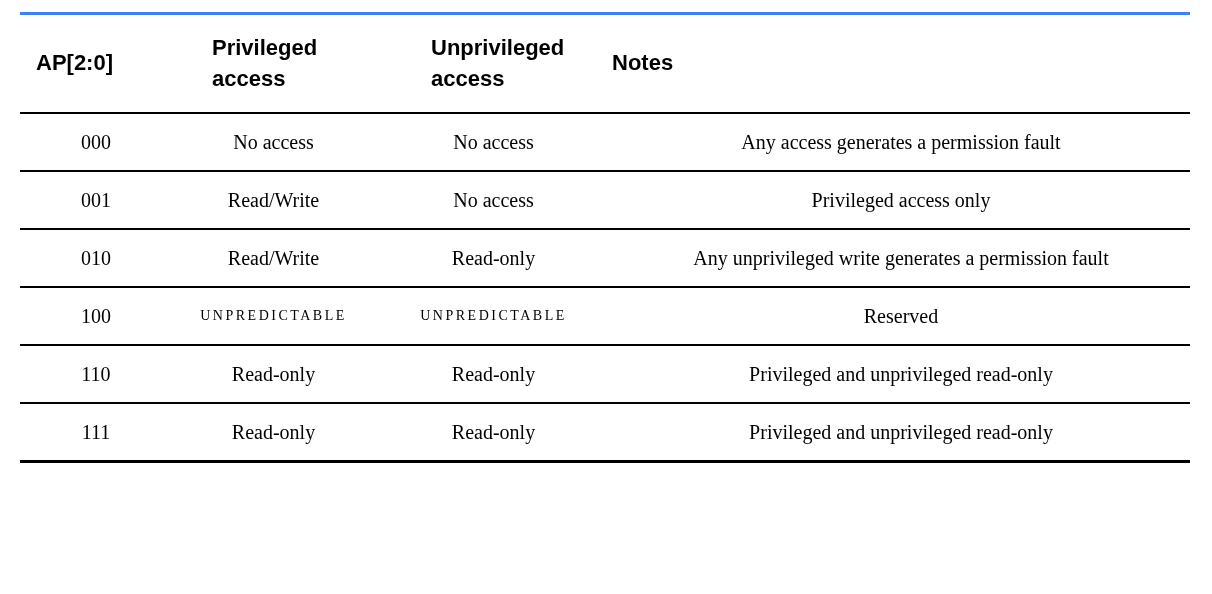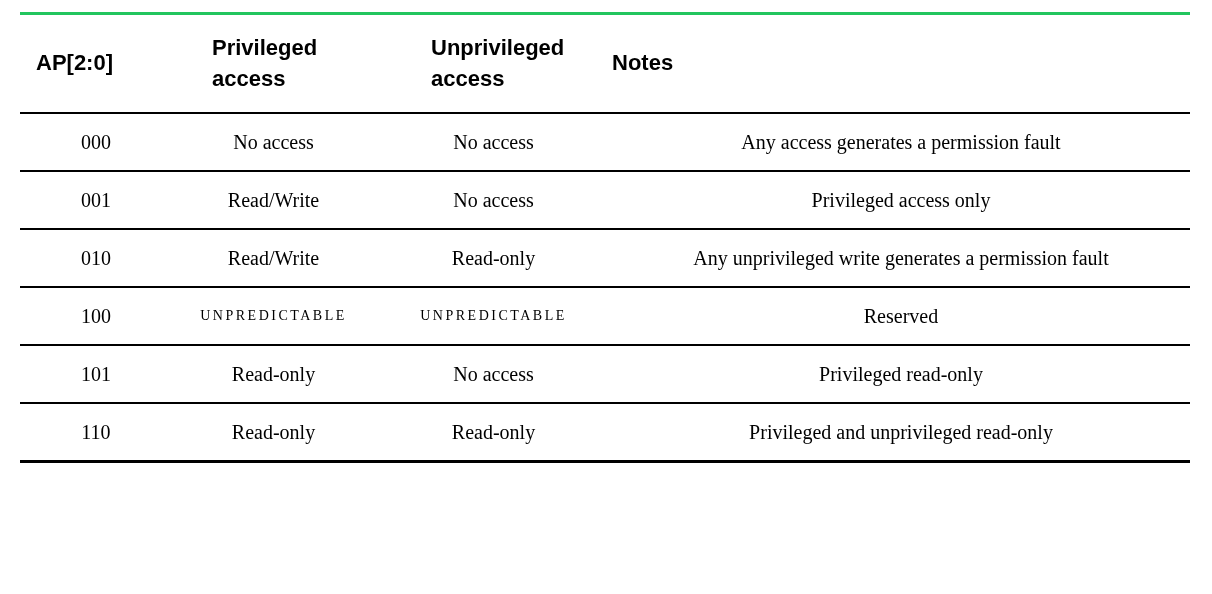--- a/index.html
+++ b/index.html
@@ -11,21 +11,21 @@
     color: #000000;
     font-family: "Liberation Serif", serif;
     overflow: hidden;
   }
   table.ap-table {
     position: absolute;
     left: 20px;
     top: 12px;
     width: 1170px;
     border-collapse: collapse;
-    border-top: 3px solid #22c55e;
+    border-top: 3px solid #3b82f6;
     border-bottom: 3px solid #000000;
     table-layout: fixed;
   }
   col.c-ap   { width: 136px; }
   col.c-priv { width: 219px; }
   col.c-unpr { width: 221px; }
   col.c-note { width: auto;  }
   thead th {
     height: 97px;
     border-bottom: 2px solid #000000;
@@ -103,26 +103,26 @@
           <td>Read-only</td>
           <td>Any unprivileged write generates a permission fault</td>
         </tr>
         <tr>
           <td>100</td>
           <td class="caps">UNPREDICTABLE</td>
           <td class="caps">UNPREDICTABLE</td>
           <td>Reserved</td>
         </tr>
         <tr>
-          <td>101</td>
+          <td>110</td>
           <td>Read-only</td>
-          <td>No access</td>
-          <td>Privileged read-only</td>
+          <td>Read-only</td>
+          <td>Privileged and unprivileged read-only</td>
         </tr>
         <tr>
-          <td>110</td>
+          <td>111</td>
           <td>Read-only</td>
           <td>Read-only</td>
           <td>Privileged and unprivileged read-only</td>
         </tr>
       </tbody>
   </table>
 </div>
 
 </body></html>

